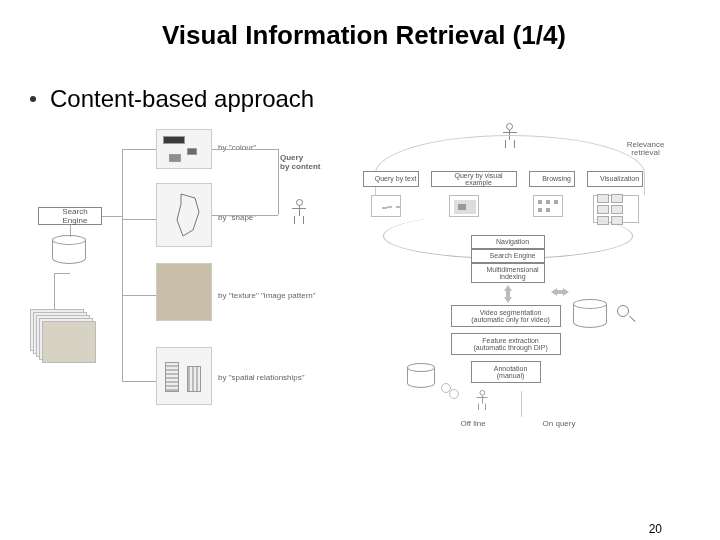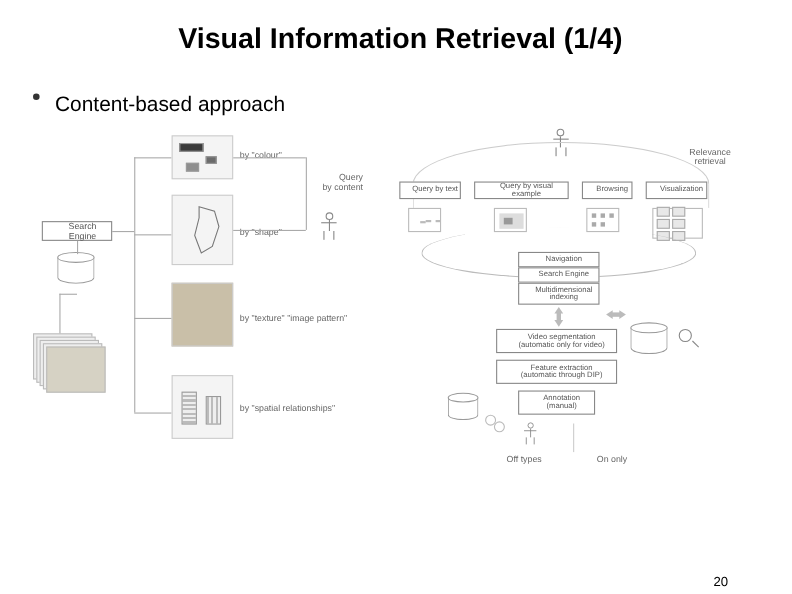--- a/index.html
+++ b/index.html
@@ -1,19 +1,19 @@
 <!DOCTYPE html>
 <html><head>
 <meta charset="utf-8">
 <style>
   * { box-sizing: border-box; margin: 0; padding: 0; }
   html, body { width: 720px; height: 540px; font-family: Arial, Helvetica, sans-serif; background: #fff; color: #000; }
   .slide { width: 668px; height: 540px; position: relative; padding: 14px 24px; }
   .title { font-size: 26px; text-align: center; margin-top: 6px; margin-left: 60px; }
-  .bullet-row { display: flex; gap: 14px; margin-top: 34px; margin-left: 6px; font-size: 19px; }
+  .bullet-row { display: flex; align-items: center; gap: 14px; margin-top: 34px; margin-left: 6px; font-size: 24px; }
   .bullet-dot { width: 6px; height: 6px; background: #333; border-radius: 50%; display: inline-block; }
   .figures { display: flex; gap: 8px; margin-top: 10px; }
   .fig { position: relative; }
   .fig-left { width: 340px; height: 340px; }
   .fig-right { width: 330px; height: 340px; }
   .caption { font-family: Georgia, 'Times New Roman', serif; font-size: 11px; color: #6b6b6b; position: absolute; }
   .cap-left { left: 60px; bottom: 2px; }
   .cap-right { left: 10px; bottom: 16px; }
   .cap-bold { font-weight: bold; color: #555; }
   .page-num { position: absolute; right: 6px; bottom: 4px; font-size: 12px; }
@@ -110,21 +110,21 @@
 
       <div class="box ghost" style="left:132px; top:140px; width:56px; height:58px; background:#c9bfa8;"></div>
       <span class="label" style="left:194px; top:168px; width:130px;">by "texture"  "image pattern"</span>
 
       <div class="box ghost" style="left:132px; top:224px; width:56px; height:58px;">
         <span class="swatch" style="left:8px; top:14px; width:14px; height:30px; background:repeating-linear-gradient(0deg,#bbb,#bbb 2px,#eee 2px,#eee 4px);"></span>
         <span class="swatch" style="left:30px; top:18px; width:14px; height:26px; background:repeating-linear-gradient(90deg,#bbb,#bbb 2px,#eee 2px,#eee 4px);"></span>
       </div>
       <span class="label" style="left:194px; top:250px; width:130px;">by "spatial relationships"</span>
 
-      <span class="label" style="left:256px; top:40px; text-align:right; width:50px; white-space:pre;">Query
+      <span class="label" style="left:256px; top:30px; text-align:left; width:50px; white-space:pre;font-weight:bold;">Query
 by content</span>
       <div class="person" style="left:266px; top:76px;">
         <div class="head"></div>
           <div class="torso"></div>
           <div class="arms"></div>
           <div class="legs"></div>
       </div>
 
       <div class="line hline" style="left:188px; top:26px; width:66px;"></div>
       <div class="line hline" style="left:188px; top:92px; width:66px;"></div>
@@ -229,20 +229,20 @@
         <div class="ring" style="left:8px;top:6px;width:10px;height:10px;"></div>
       </div>
       <div class="person" style="left:130px; top:264px; transform:scale(0.8);">
         <div class="head"></div>
           <div class="torso"></div>
           <div class="arms"></div>
           <div class="legs"></div>
       </div>
 
       <div class="line vline" style="left:178px; top:268px; height:26px; background:#ccc;"></div>
-      <span class="label" style="left:118px; top:296px;">Off types</span>
-      <span class="label" style="left:200px; top:296px;">On only</span>
+      <span class="label" style="left:118px; top:296px;">Off line</span>
+      <span class="label" style="left:200px; top:296px;">On query</span>
 
     </div>
   </div>
 
   <div class="page-num">20</div>
 </div>
 
 </body></html>

